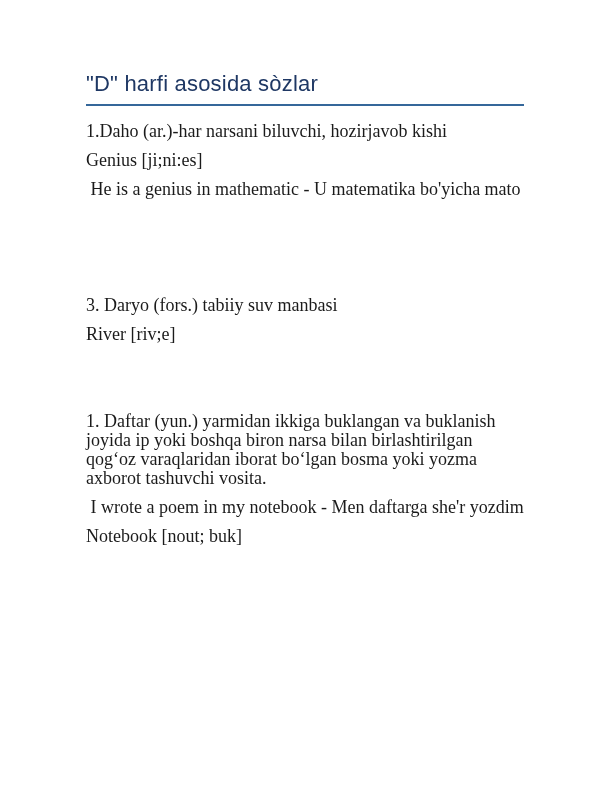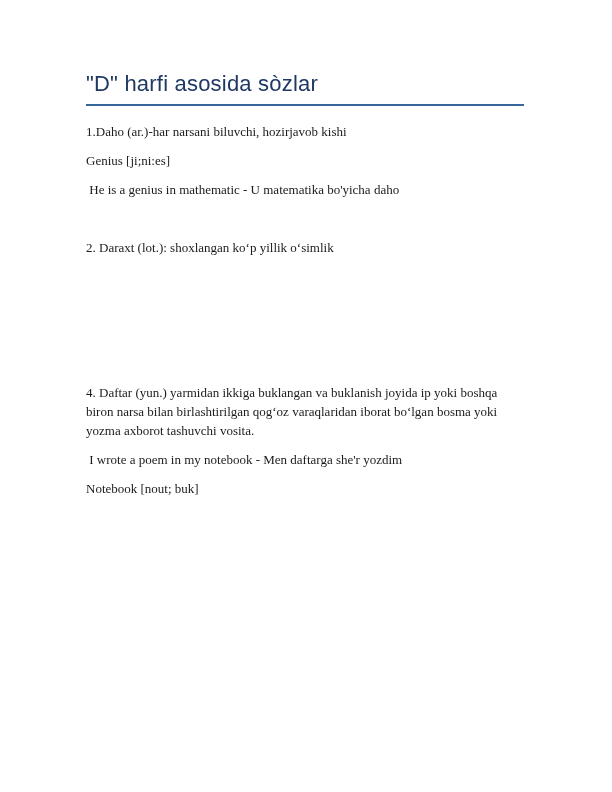--- a/index.html
+++ b/index.html
@@ -25,21 +25,21 @@
     font-size: 22px;
     line-height: 28px;
     color: #1f3864;
     letter-spacing: 0.2px;
     padding-bottom: 6px;
     border-bottom: 2px solid #35679a;
     margin: 0 0 16px 0;
   }
   .body-text p {
     margin: 0 0 10px 0;
-    font-size: 13px;
+    font-size: 18px;
     line-height: 19px;
     white-space: pre-wrap;
   }
   .spacer {
     height: 19px;
     margin: 0 0 10px 0;
   }
   .entry { margin: 0; }
 </style>
 </head>
@@ -47,37 +47,38 @@
 
 <div class="page">
 
   <h1 class="doc-title">"D" harfi asosida sòzlar</h1>
 
   <div class="body-text">
 
     <section class="entry">
       <p>1.Daho (ar.)-har narsani biluvchi, hozirjavob kishi</p>
       <p>Genius [ji;ni:es]</p>
-      <p> He is a genius in mathematic - U matematika bo'yicha daho</p>
+      <p> He is a genius in mathematic - U matematika bo'yicha mato</p>
     </section>
-    <div class="spacer"></div>
-
-    <section class="entry">
-      <p>2. Daraxt (lot.): shoxlangan ko‘p yillik o‘simlik</p>
-    </section>
-    <div class="spacer"></div>
     <div class="spacer"></div>
 
     <section class="entry">
     </section>
     <div class="spacer"></div>
     <div class="spacer"></div>
 
     <section class="entry">
-      <p>4. Daftar (yun.) yarmidan ikkiga buklangan va buklanish joyida ip yoki boshqa biron narsa bilan birlashtirilgan qog‘oz varaqlaridan iborat bo‘lgan bosma yoki yozma axborot tashuvchi vosita.</p>
+      <p>3. Daryo (fors.) tabiiy suv manbasi</p>
+      <p>River [riv;e]</p>
+    </section>
+    <div class="spacer"></div>
+    <div class="spacer"></div>
+
+    <section class="entry">
+      <p>1. Daftar (yun.) yarmidan ikkiga buklangan va buklanish joyida ip yoki boshqa biron narsa bilan birlashtirilgan qog‘oz varaqlaridan iborat bo‘lgan bosma yoki yozma axborot tashuvchi vosita.</p>
       <p> I wrote a poem in my notebook - Men daftarga she'r yozdim</p>
       <p>Notebook [nout; buk]</p>
     </section>
     <div class="spacer"></div>
     <div class="spacer"></div>
 
 
   </div>
 </div>
 

